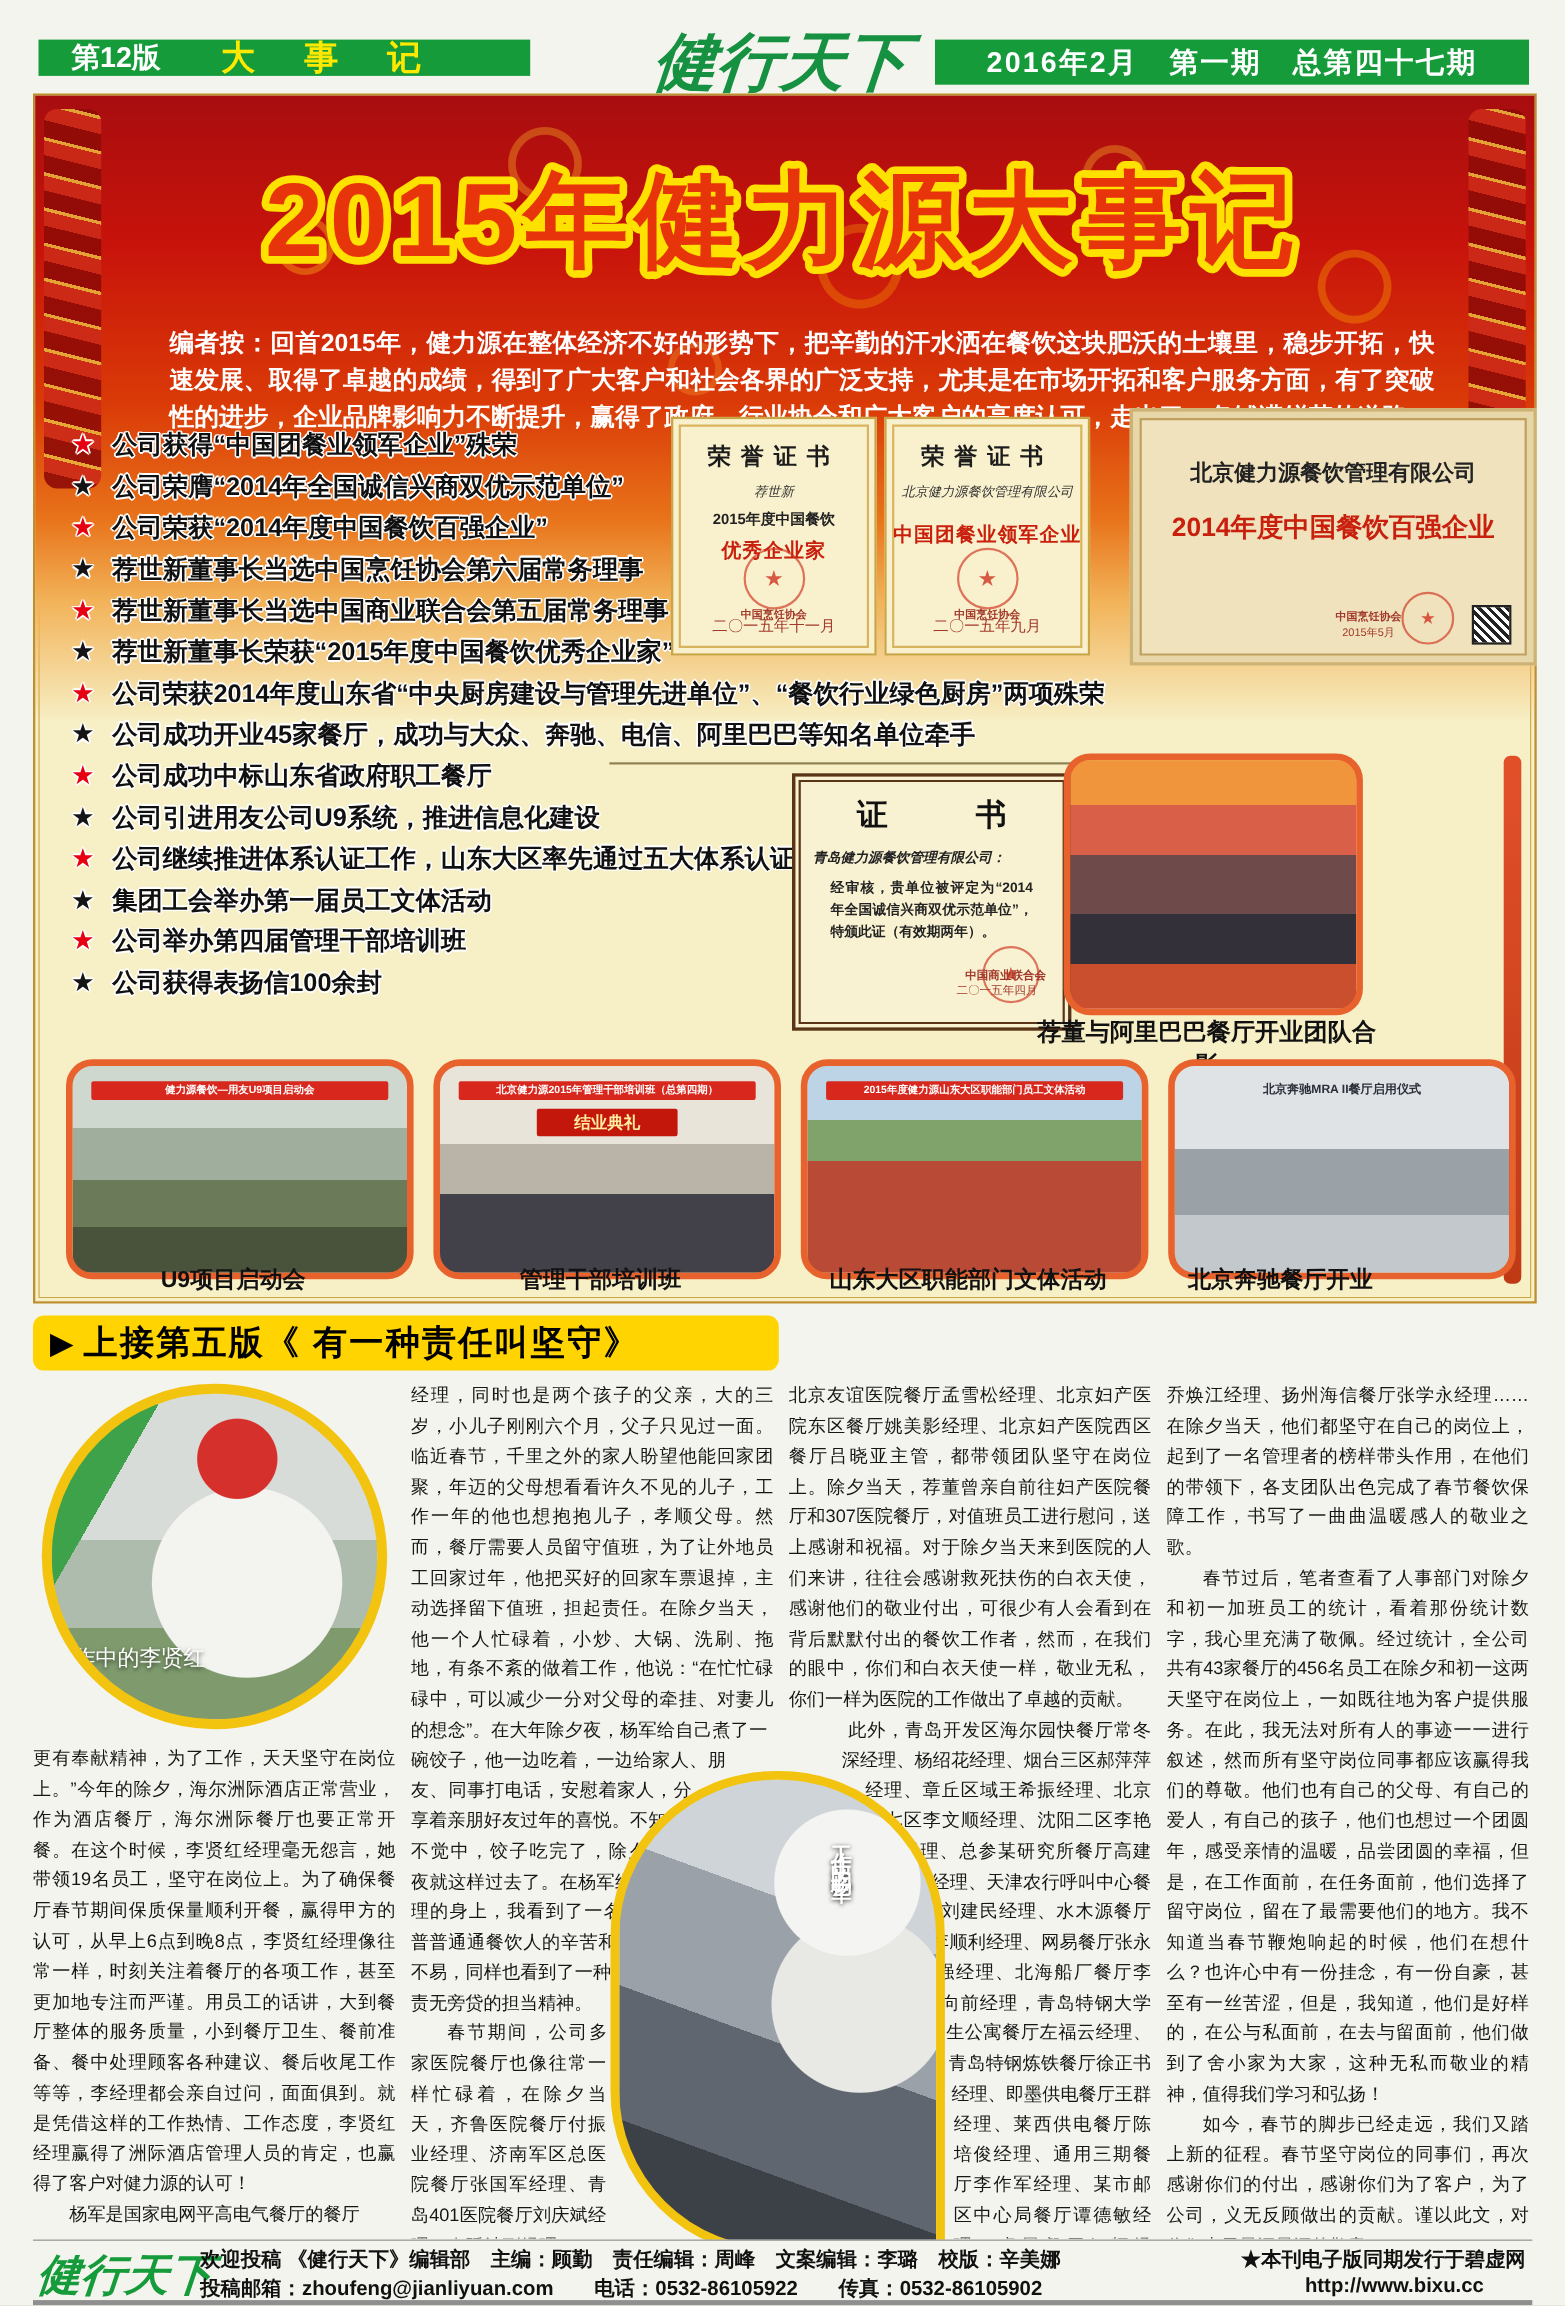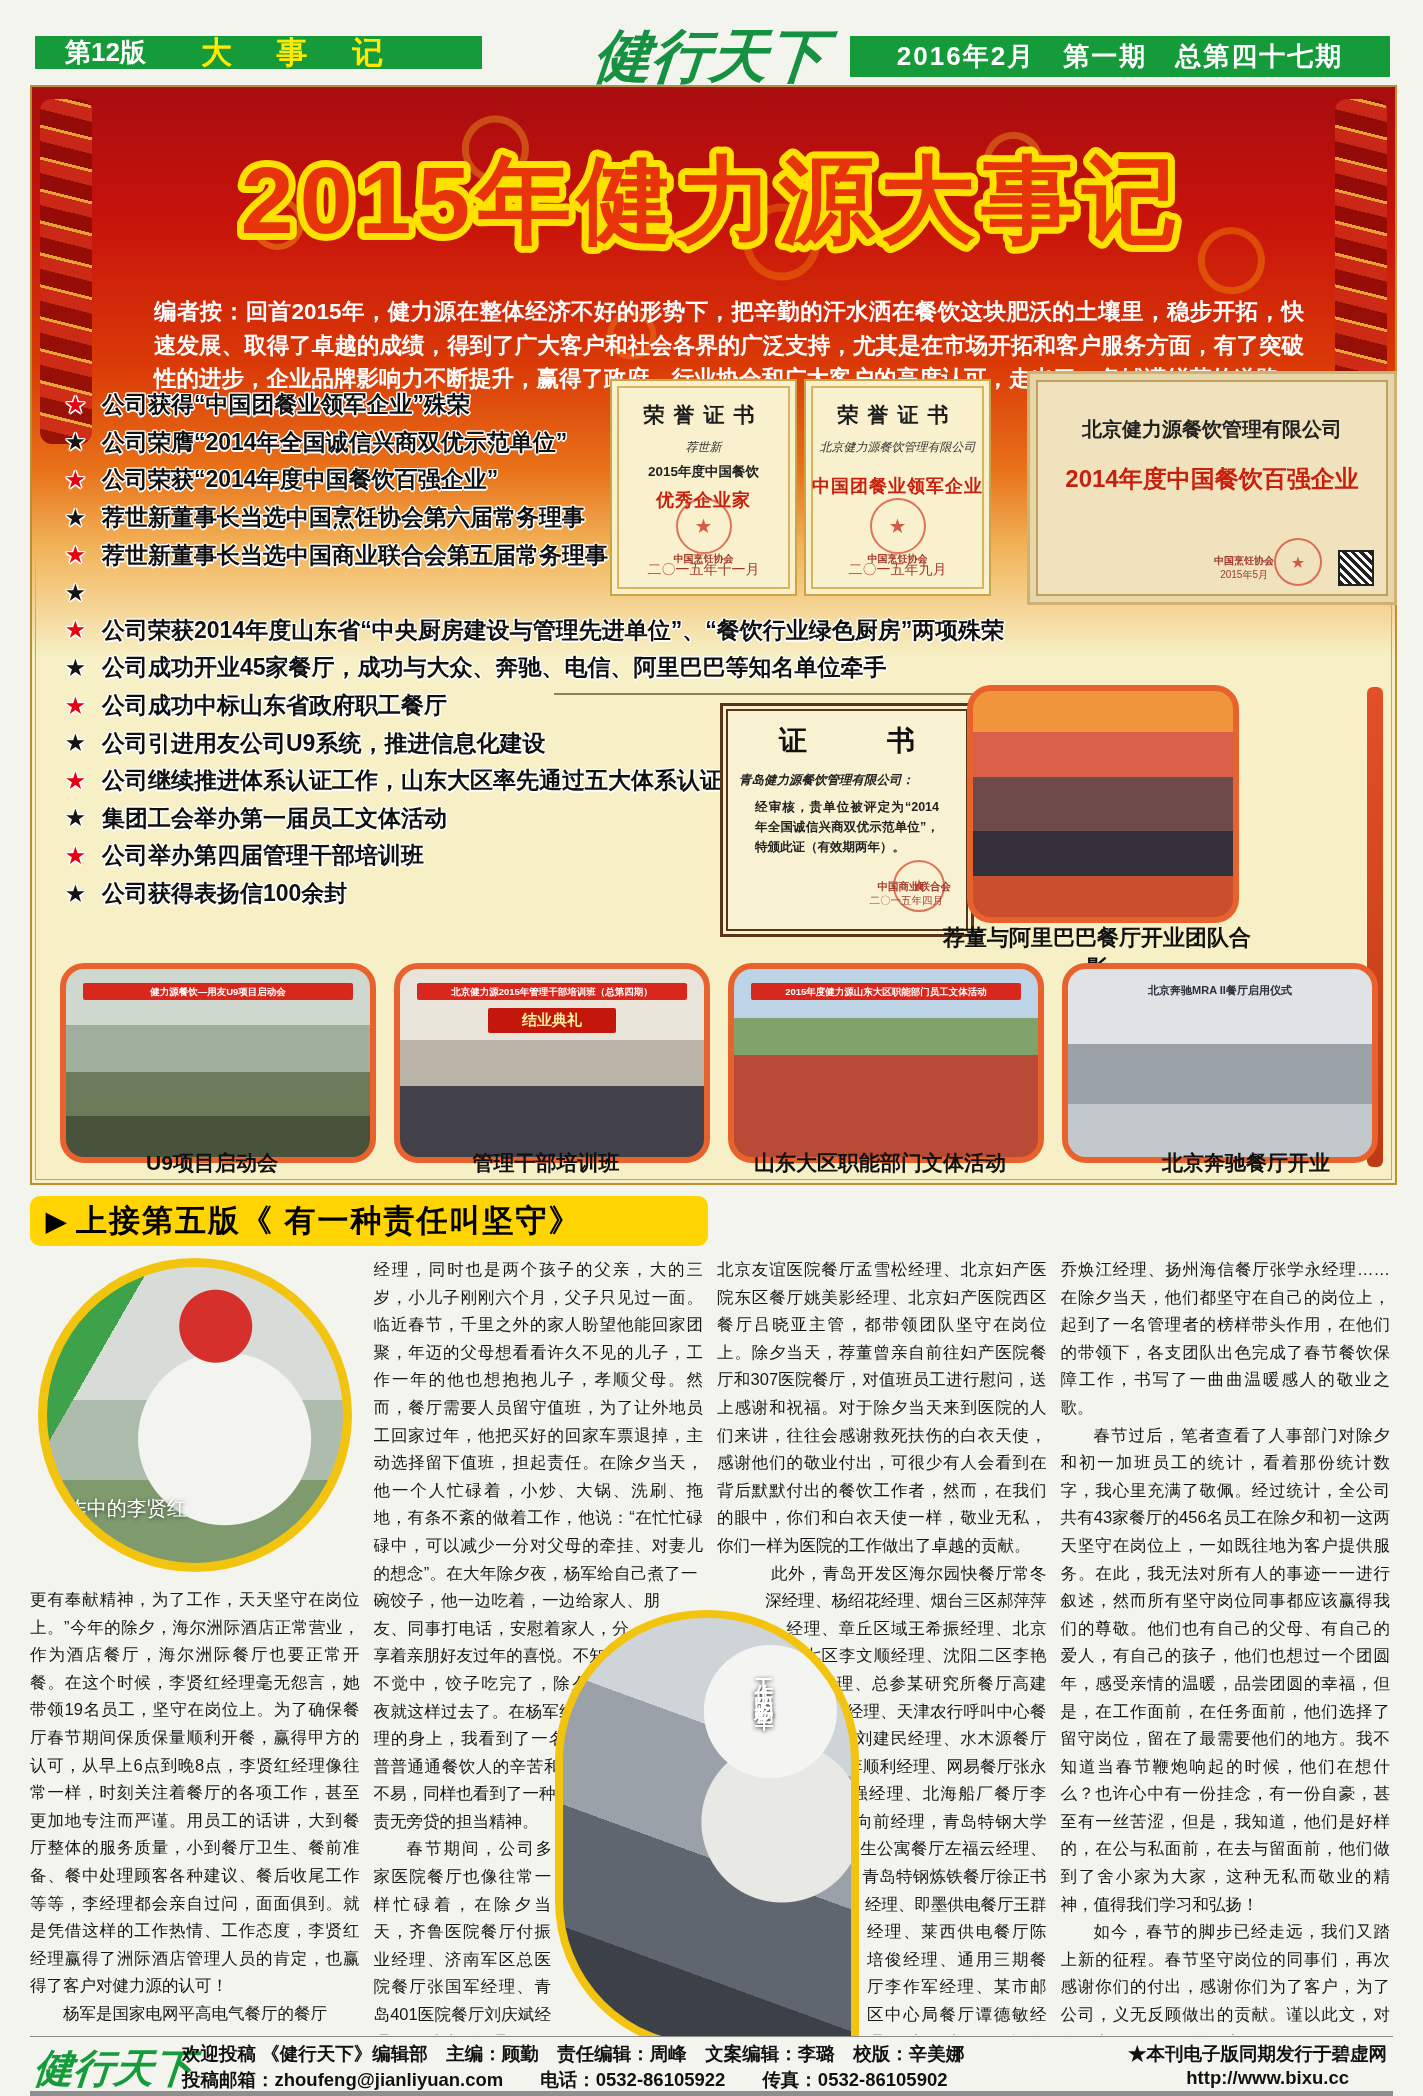--- a/index.html
+++ b/index.html
@@ -90,21 +90,21 @@
   .photo-alibaba{left:935px;top:598px;width:260px;height:226px;
       background:linear-gradient(180deg,#f0953c 0 18%,#d95f49 18% 38%,#6e4a4a 38% 62%,#34303a 62% 82%,#c94f2e 82%);}
   .photo-alibaba-cap{position:absolute;left:905px;top:836px;width:320px;text-align:center;
       font-size:22px;font-weight:bold;color:#111;}
   .rphoto{top:876px;width:304px;height:188px;}
   .rp0{left:28px;background:linear-gradient(180deg,#cfd8cf 0 30%,#9fae9d 30% 55%,#6b7b59 55% 78%,#49523b 78%);}
   .rp1{left:362px;background:linear-gradient(180deg,#e8e4da 0 38%,#b9b3a8 38% 62%,#42414a 62%);}
   .rp2{left:696px;background:linear-gradient(180deg,#bcd4e6 0 26%,#7fa36b 26% 46%,#b94a35 46%);}
   .rp3{left:1030px;background:linear-gradient(180deg,#dfe3e6 0 40%,#9aa2a8 40% 72%,#c3c8cc 72%);}
   .rcap{position:absolute;top:1062px;width:304px;text-align:center;font-size:21px;font-weight:bold;color:#111;}
-  .rc0{left:28px;} .rc1{left:362px;} .rc2{left:696px;} .rc3{left:1062px;}
+  .rc0{left:28px;} .rc1{left:362px;} .rc2{left:696px;} .rc3{left:980px;}
   .pbanner{margin:14px auto 0;width:86%;background:#d8281e;color:#fff;font-size:9.5px;line-height:13px;
            text-align:center;padding:2px 4px;border-radius:2px;font-weight:bold;}
   .pbanner2{margin:8px auto 0;width:42%;background:#c4170c;color:#ffec9e;font-size:15px;font-weight:bold;
             text-align:center;padding:3px 0;border-radius:2px;}
   .poverlay{margin-top:14px;color:#2a2f3a;font-size:11px;text-align:center;font-weight:bold;}
 
   
   .article{position:absolute;left:30px;top:1192px;width:1360px;height:843px;}
   .sec-head{position:absolute;left:0;top:4px;width:678px;height:50px;background:#ffd400;border-radius:10px;
             color:#000;font-size:31px;font-weight:bold;display:flex;align-items:center;padding-left:16px;
@@ -189,20 +189,21 @@
       <div class="event">
           <span class="star black">★</span>
           <span>荐世新董事长当选中国烹饪协会第六届常务理事</span>
         </div>
       <div class="event">
           <span class="star red">★</span>
           <span>荐世新董事长当选中国商业联合会第五届常务理事</span>
         </div>
       <div class="event">
           <span class="star black">★</span>
+          <span>荐世新董事长荣获“2015年度中国餐饮优秀企业家”</span>
         </div>
       <div class="event">
           <span class="star red">★</span>
           <span>公司荣获2014年度山东省“中央厨房建设与管理先进单位”、“餐饮行业绿色厨房”两项殊荣</span>
         </div>
       <div class="event">
           <span class="star black">★</span>
           <span>公司成功开业45家餐厅，成功与大众、奔驰、电信、阿里巴巴等知名单位牵手</span>
         </div>
       <div class="event">

